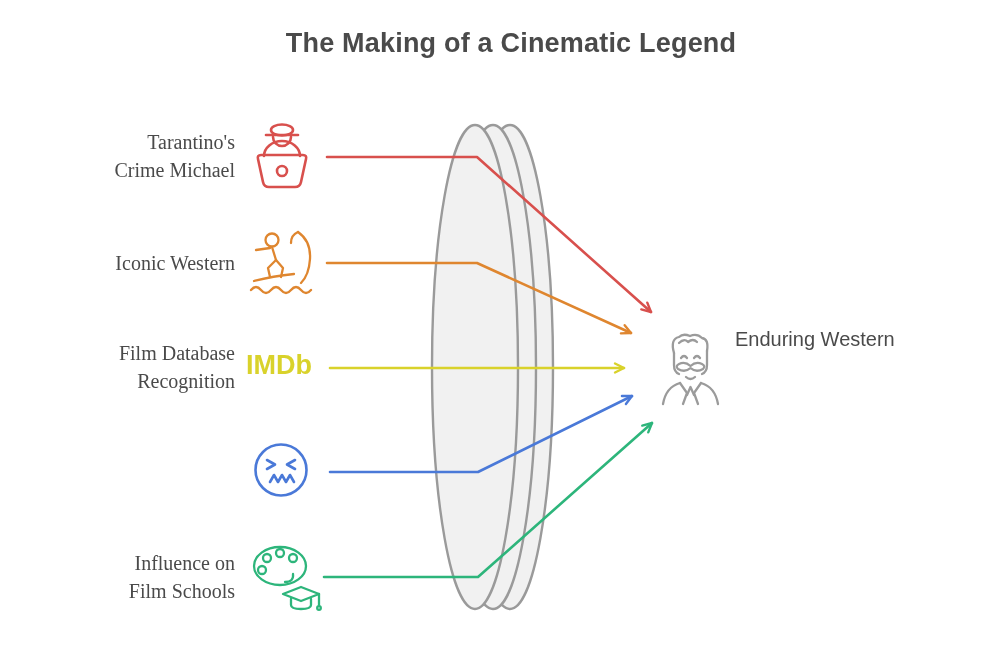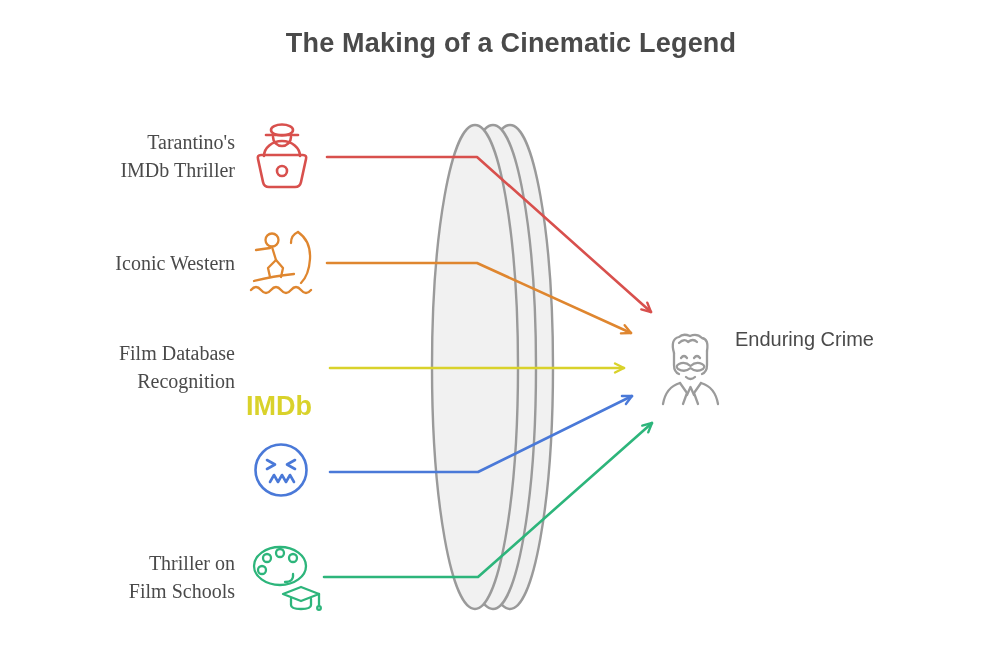--- a/index.html
+++ b/index.html
@@ -25,21 +25,21 @@
   .lens{fill:var(--lens-fill); stroke:var(--lens-stroke); stroke-width:2.4;}
   .arrow{fill:none; stroke-width:2.6; stroke-linecap:round; stroke-linejoin:round;}
   .ahead{fill:none; stroke-width:2.4; stroke-linecap:round; stroke-linejoin:round;}
   .s-red{stroke:var(--red)} .s-orange{stroke:var(--orange)} .s-yellow{stroke:var(--yellow)}
   .s-blue{stroke:var(--blue)} .s-green{stroke:var(--green)} .s-gray{stroke:var(--icon-gray)}
   .icon{position:absolute;}
   .ic{fill:none; stroke-width:2.6; stroke-linecap:round; stroke-linejoin:round;}
   .ic-thin{stroke-width:2.3;}
   .imdb{
     position:absolute; left:246px; top:350px; width:70px;
-    font-size:27px; font-weight:700; color:var(--yellow); letter-spacing:0px;margin-top:41px;
+    font-size:27px; font-weight:700; color:var(--yellow); letter-spacing:0px;
   }
   .output-label{
     position:absolute; left:735px; top:324px; width:230px; text-align:left;
     font-size:20px; line-height:30px; color:var(--text);
   }
 </style>
 </head>
 <body>
 
 <div class="stage">
@@ -73,33 +73,33 @@
 
     <path class="arrow s-red" d="M327,157 L477,157 L651,312" marker-end="url(#ah-red)"></path>
     <path class="arrow s-orange" d="M327,263 L477,263 L631,333" marker-end="url(#ah-orange)"></path>
     <path class="arrow s-yellow" d="M330,368 L624,368" marker-end="url(#ah-yellow)"></path>
     <path class="arrow s-blue" d="M330,472 L478,472 L632,396" marker-end="url(#ah-blue)"></path>
     <path class="arrow s-green" d="M324,577 L478,577 L652,423" marker-end="url(#ah-green)"></path>
   </svg>
 
   <div class="label l1">
     <span class="ln">Tarantino's</span>
-    <span class="ln">IMDb Thriller</span>
+    <span class="ln">Crime Michael</span>
   </div>
   <div class="label l2">
     <span class="ln">Iconic Western</span>
   </div>
   <div class="label l3">
     <span class="ln">Film Database</span>
     <span class="ln">Recognition</span>
   </div>
   <div class="label l4">
   </div>
   <div class="label l5">
-    <span class="ln">Thriller on</span>
+    <span class="ln">Influence on</span>
     <span class="ln">Film Schools</span>
   </div>
 
   <svg class="icon" style="left:251px; top:121px;" width="62" height="72" viewBox="0 0 62 72">
     <g class="ic s-red">
       <ellipse cx="31" cy="9" rx="11" ry="5.5"></ellipse>
       <line x1="15" y1="14" x2="47" y2="14"></line>
       <path d="M22,16 a9,9 0 0 0 18,0"></path>
       <path d="M13,35 a18,15 0 0 1 36,0"></path>
       <path d="M10,34 L52,34 Q56,34 55,38 L50,61 Q49,66 44,66 L18,66 Q13,66 12,61 L7,38 Q6,34 10,34 Z"></path>
@@ -159,16 +159,16 @@
       <path d="M27,46 q4.5,4 9,0"></path>
       <path d="M4,73 Q7,56 21,52"></path>
       <path d="M59,73 Q56,56 42,52"></path>
       <path d="M21,52 L28,62 L24,73"></path>
       <path d="M42,52 L35,62 L39,73"></path>
       <path d="M28,64 L31.5,56 L35,64"></path>
     </g>
   </svg>
 
   <div class="output-label">
-    <span class="ln">Enduring Crime</span>
+    <span class="ln">Enduring Western</span>
   </div>
 
 </div>
 
 </body></html>

